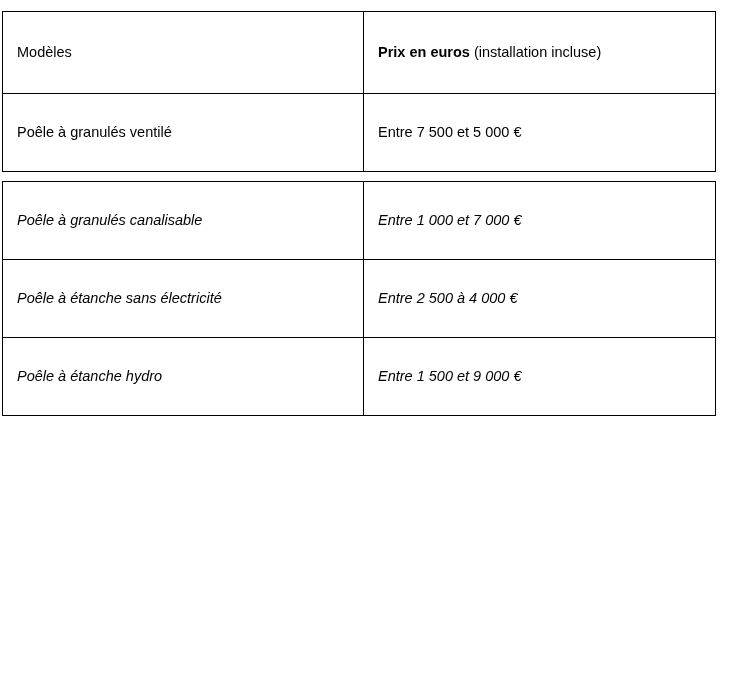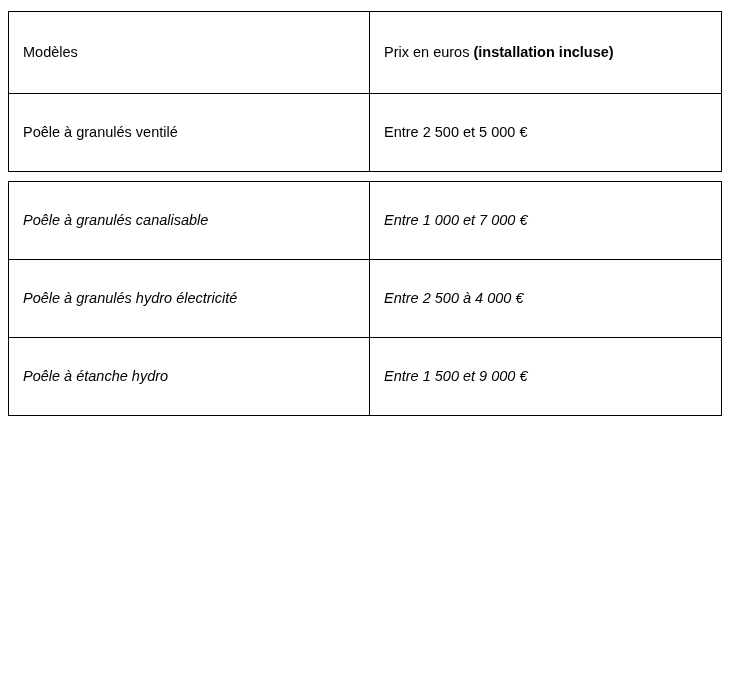--- a/index.html
+++ b/index.html
@@ -17,21 +17,21 @@
   .page {
     position: relative;
     width: 733px;
     height: 683px;
     box-sizing: border-box;
   }
   table.price-table {
     border-collapse: collapse;
     table-layout: fixed;
     width: 713px;
-    margin-left: 8px;
+    margin-left: 2px;
     background: #ffffff;
   }
   table.price-table.first {
     margin-top: 11px;
   }
   table.price-table.second {
     margin-top: 9px;
     font-style: italic;
   }
   table.price-table col.c1 { width: 361px; }
@@ -45,25 +45,25 @@
     font-size: 14.5px;
     font-weight: normal;
     line-height: 1.3;
     height: 78px;
     box-sizing: border-box;
   }
   table.price-table thead th {
     height: 82px;
   }
   .hdr-strong {
-    font-weight: normal;
+    font-weight: bold;
     font-size: 14.5px;
   }
   .hdr-normal {
-    font-weight: bold;
+    font-weight: normal;
     font-size: 14.5px;
   }
 </style>
 </head>
 <body>
 
 <div class="page">
 
   <table class="price-table first">
     <colgroup>
@@ -74,37 +74,37 @@
       <tr>
         <th>Modèles</th>
         <th>
           <span class="hdr-strong">Prix en euros</span><span class="hdr-normal"> (installation incluse)</span>
         </th>
       </tr>
     </thead>
     <tbody>
       <tr>
         <td>Poêle à granulés ventilé</td>
-        <td>Entre 2 500 et 5 000 €</td>
+        <td>Entre 7 500 et 5 000 €</td>
       </tr>
     </tbody>
   </table>
 
   <table class="price-table second">
     <colgroup>
       <col class="c1">
       <col class="c2">
     </colgroup>
     <tbody>
       <tr>
         <td>Poêle à granulés canalisable</td>
         <td>Entre 1 000 et 7 000 €</td>
       </tr>
       <tr>
-        <td>Poêle à granulés hydro électricité</td>
+        <td>Poêle à étanche sans électricité</td>
         <td>Entre 2 500 à 4 000 €</td>
       </tr>
       <tr>
         <td>Poêle à étanche hydro</td>
         <td>Entre 1 500 et 9 000 €</td>
       </tr>
     </tbody>
   </table>
 
 </div>

